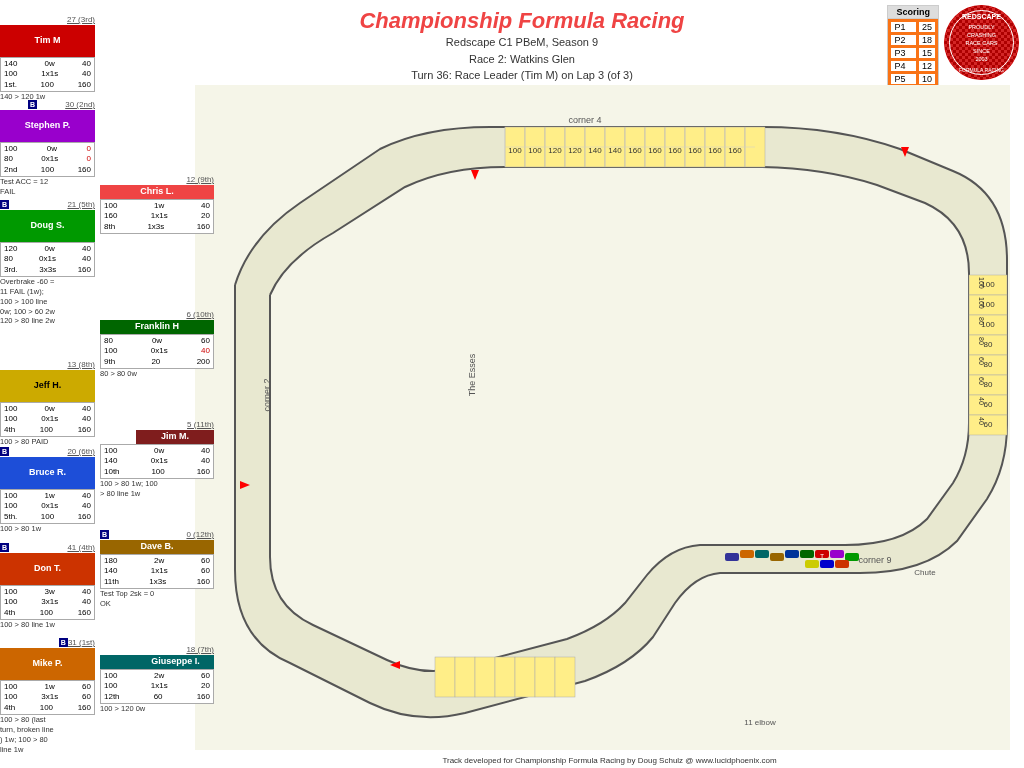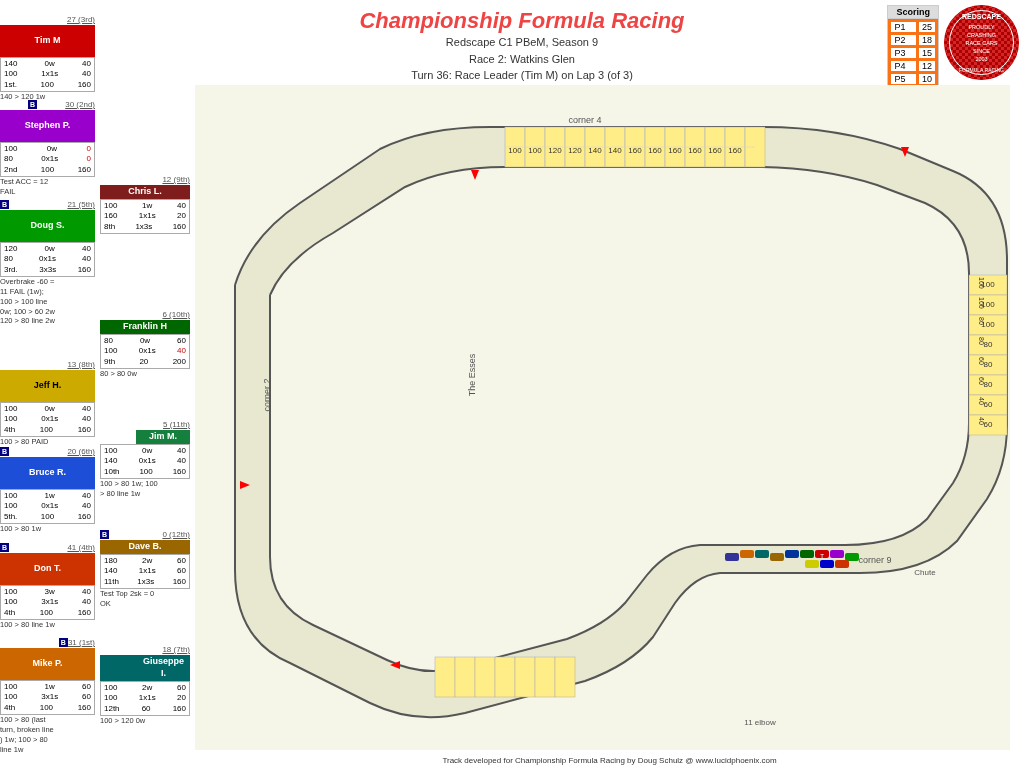--- a/index.html
+++ b/index.html
@@ -153,21 +153,21 @@
     }
     .panel-note {
       font-size: 7.5px;
       color: #333;
     }
 
     
     .mpanel {
       position: absolute;
       left: 100px;
-      width: 90px;
+      width: 114px;
       font-size: 8px;
       line-height: 1.3;
     }
     .mpanel-name {
       color: #fff;
       font-weight: bold;
       font-size: 9px;
       padding: 1px 3px;
       text-align: center;
     }
@@ -680,21 +680,21 @@
         <span>4th</span>
         <span>100</span>
         <span>160</span>
       </div>
   </div>
   <div class="panel-note">100 &gt; 80 (last<br>turn, broken line<br>) 1w; 100 &gt; 80<br>line 1w</div>
 </div>
 
 <div class="mpanel" style="top:175px;">
   <div class="panel-title" style="text-align:right;">12 (9th)</div>
-  <div class="mpanel-name" style="background:#7f1d1d;">Chris L.</div>
+  <div class="mpanel-name" style="background:#ef4444;">Chris L.</div>
   <div class="mpanel-stats">
     <div class="mpanel-stat-row">
         <span>100</span>
         <span>1w</span>
         <span>40</span>
       </div>
     <div class="mpanel-stat-row">
         <span>160</span>
         <span>1x1s</span>
         <span>20</span>
@@ -725,21 +725,21 @@
         <span>9th</span>
         <span>20</span>
         <span>200</span>
       </div>
   </div>
   <div class="mpanel-note">80 &gt; 80 0w</div>
 </div>
 
 <div class="mpanel" style="top:420px;">
   <div class="panel-title" style="text-align:right;">5 (11th)</div>
-  <div class="mpanel-name" style="background:#15803d;margin-left:36px;">Jim M.</div>
+  <div class="mpanel-name" style="background:#7f1d1d;margin-left:36px;">Jim M.</div>
   <div class="mpanel-stats">
     <div class="mpanel-stat-row">
         <span>100</span>
         <span>0w</span>
         <span>40</span>
       </div>
     <div class="mpanel-stat-row">
         <span>140</span>
         <span>0x1s</span>
         <span>40</span>

